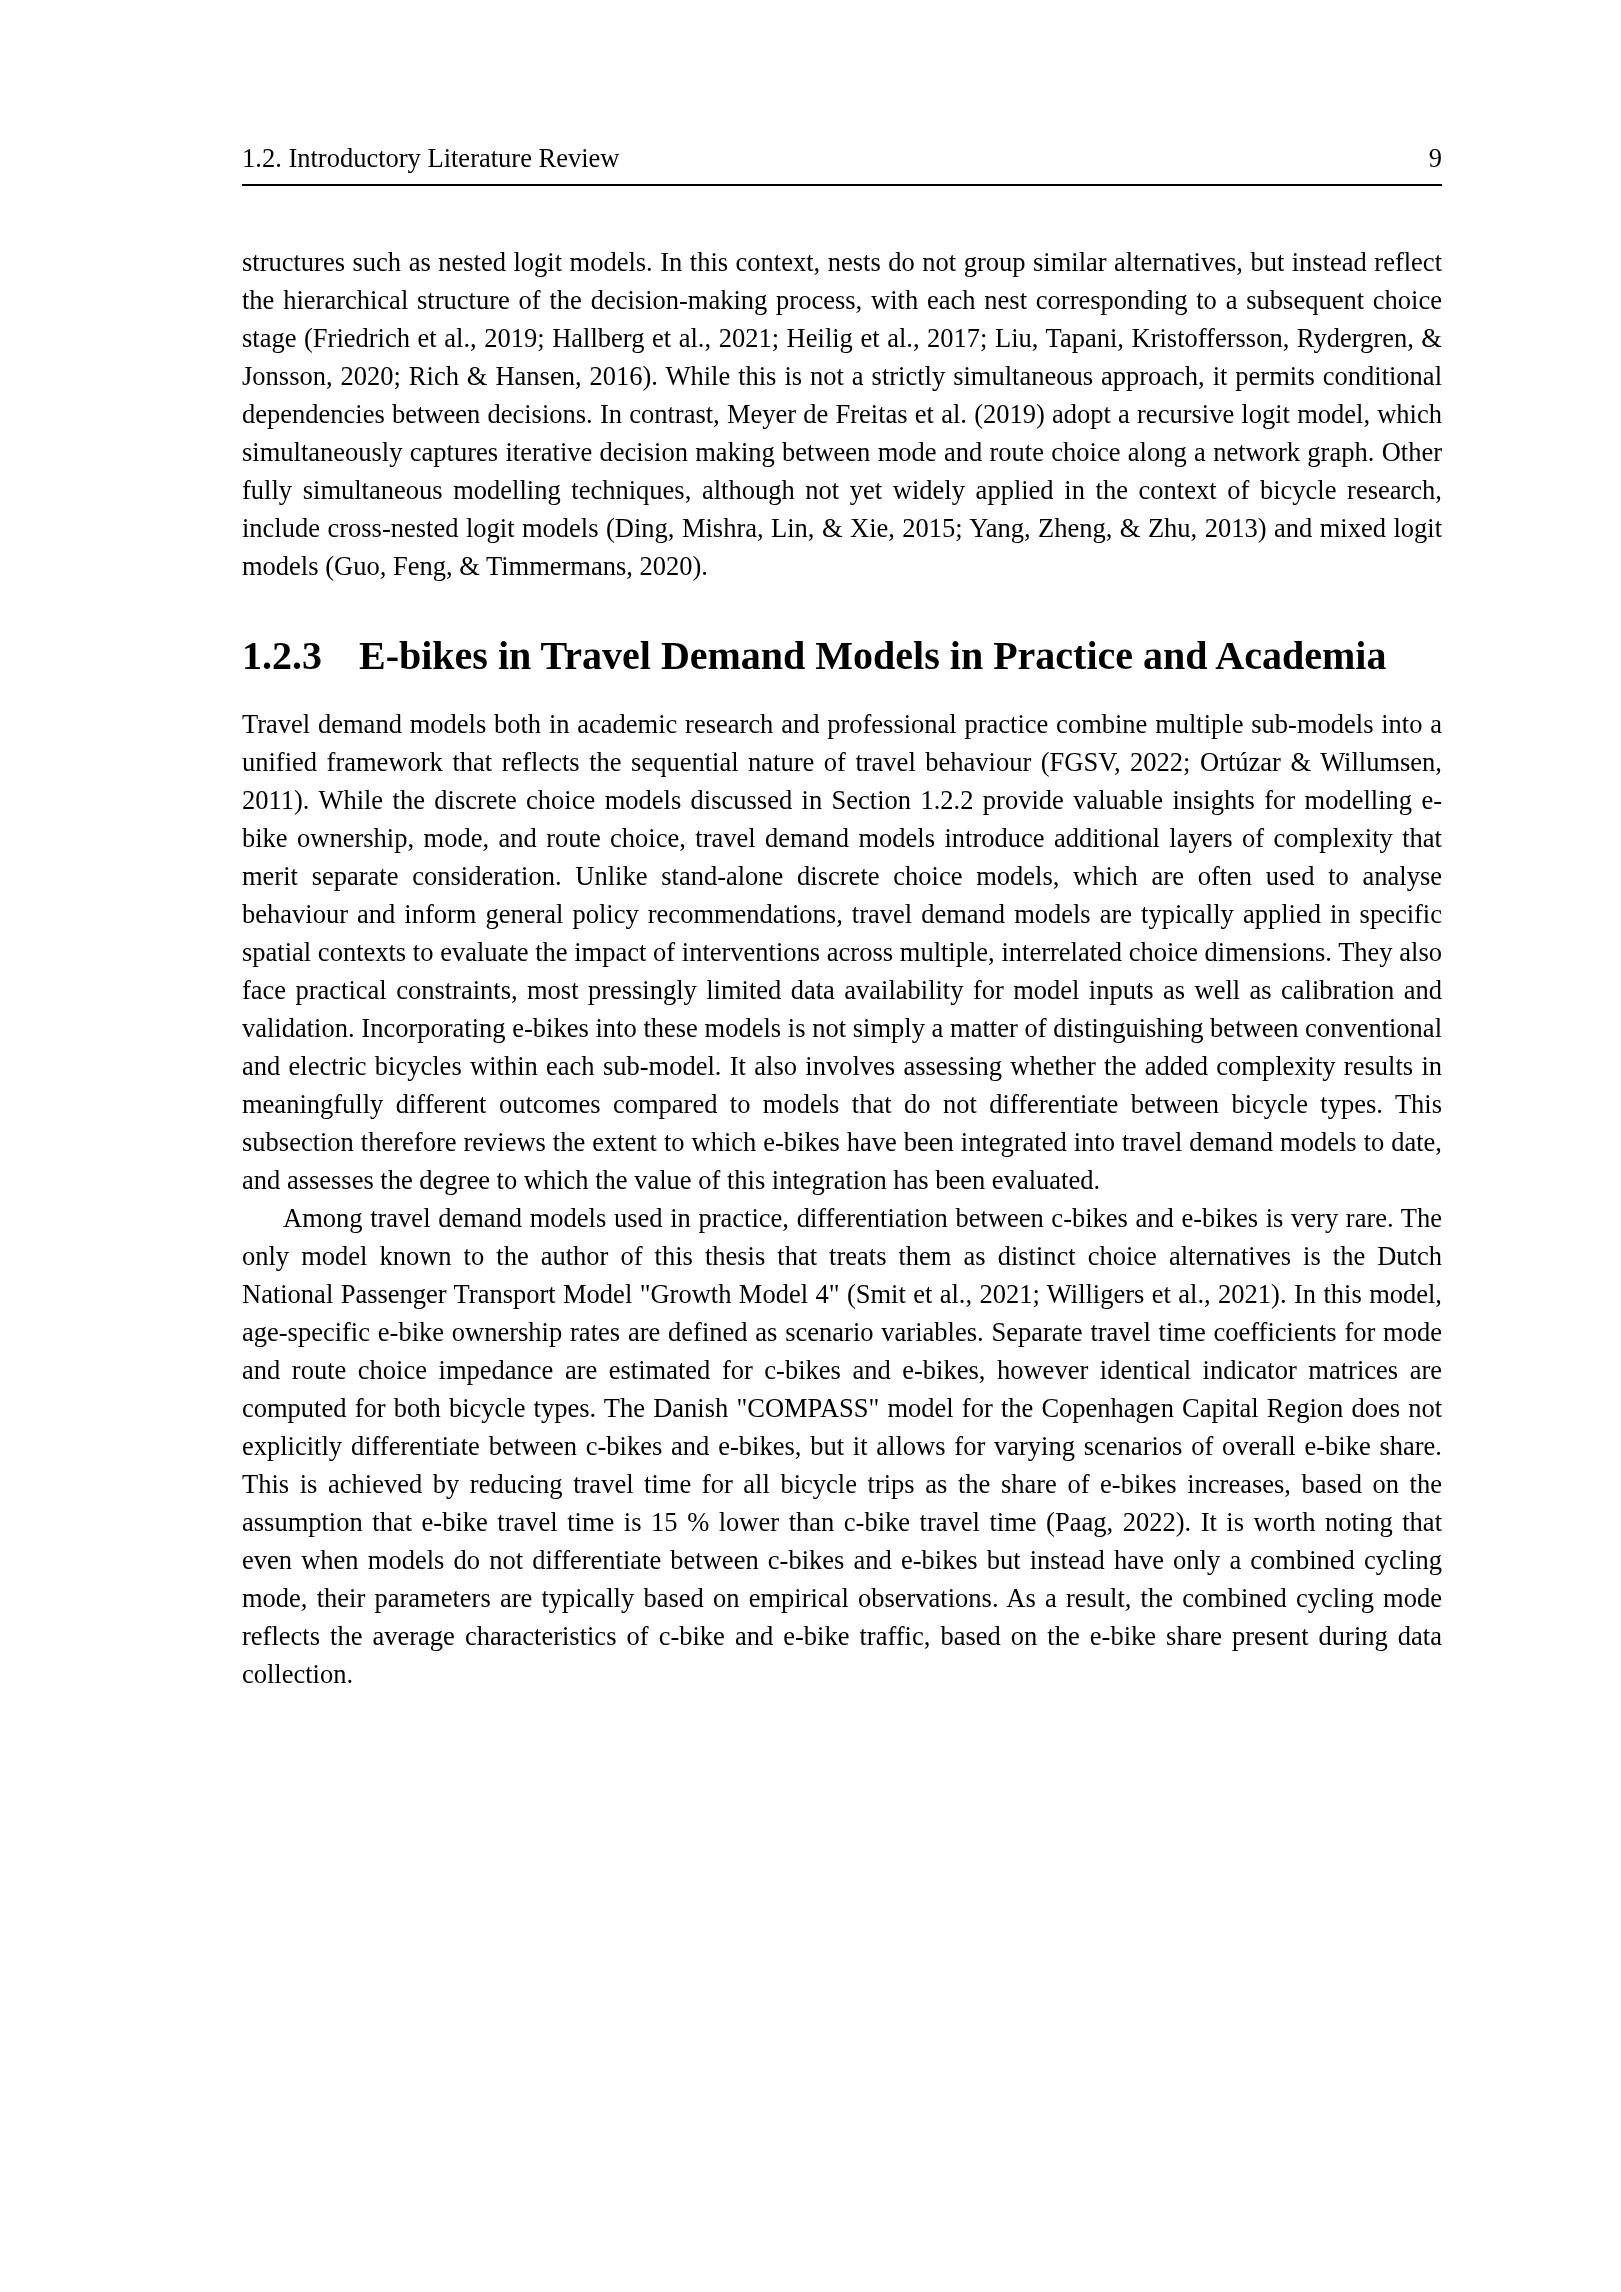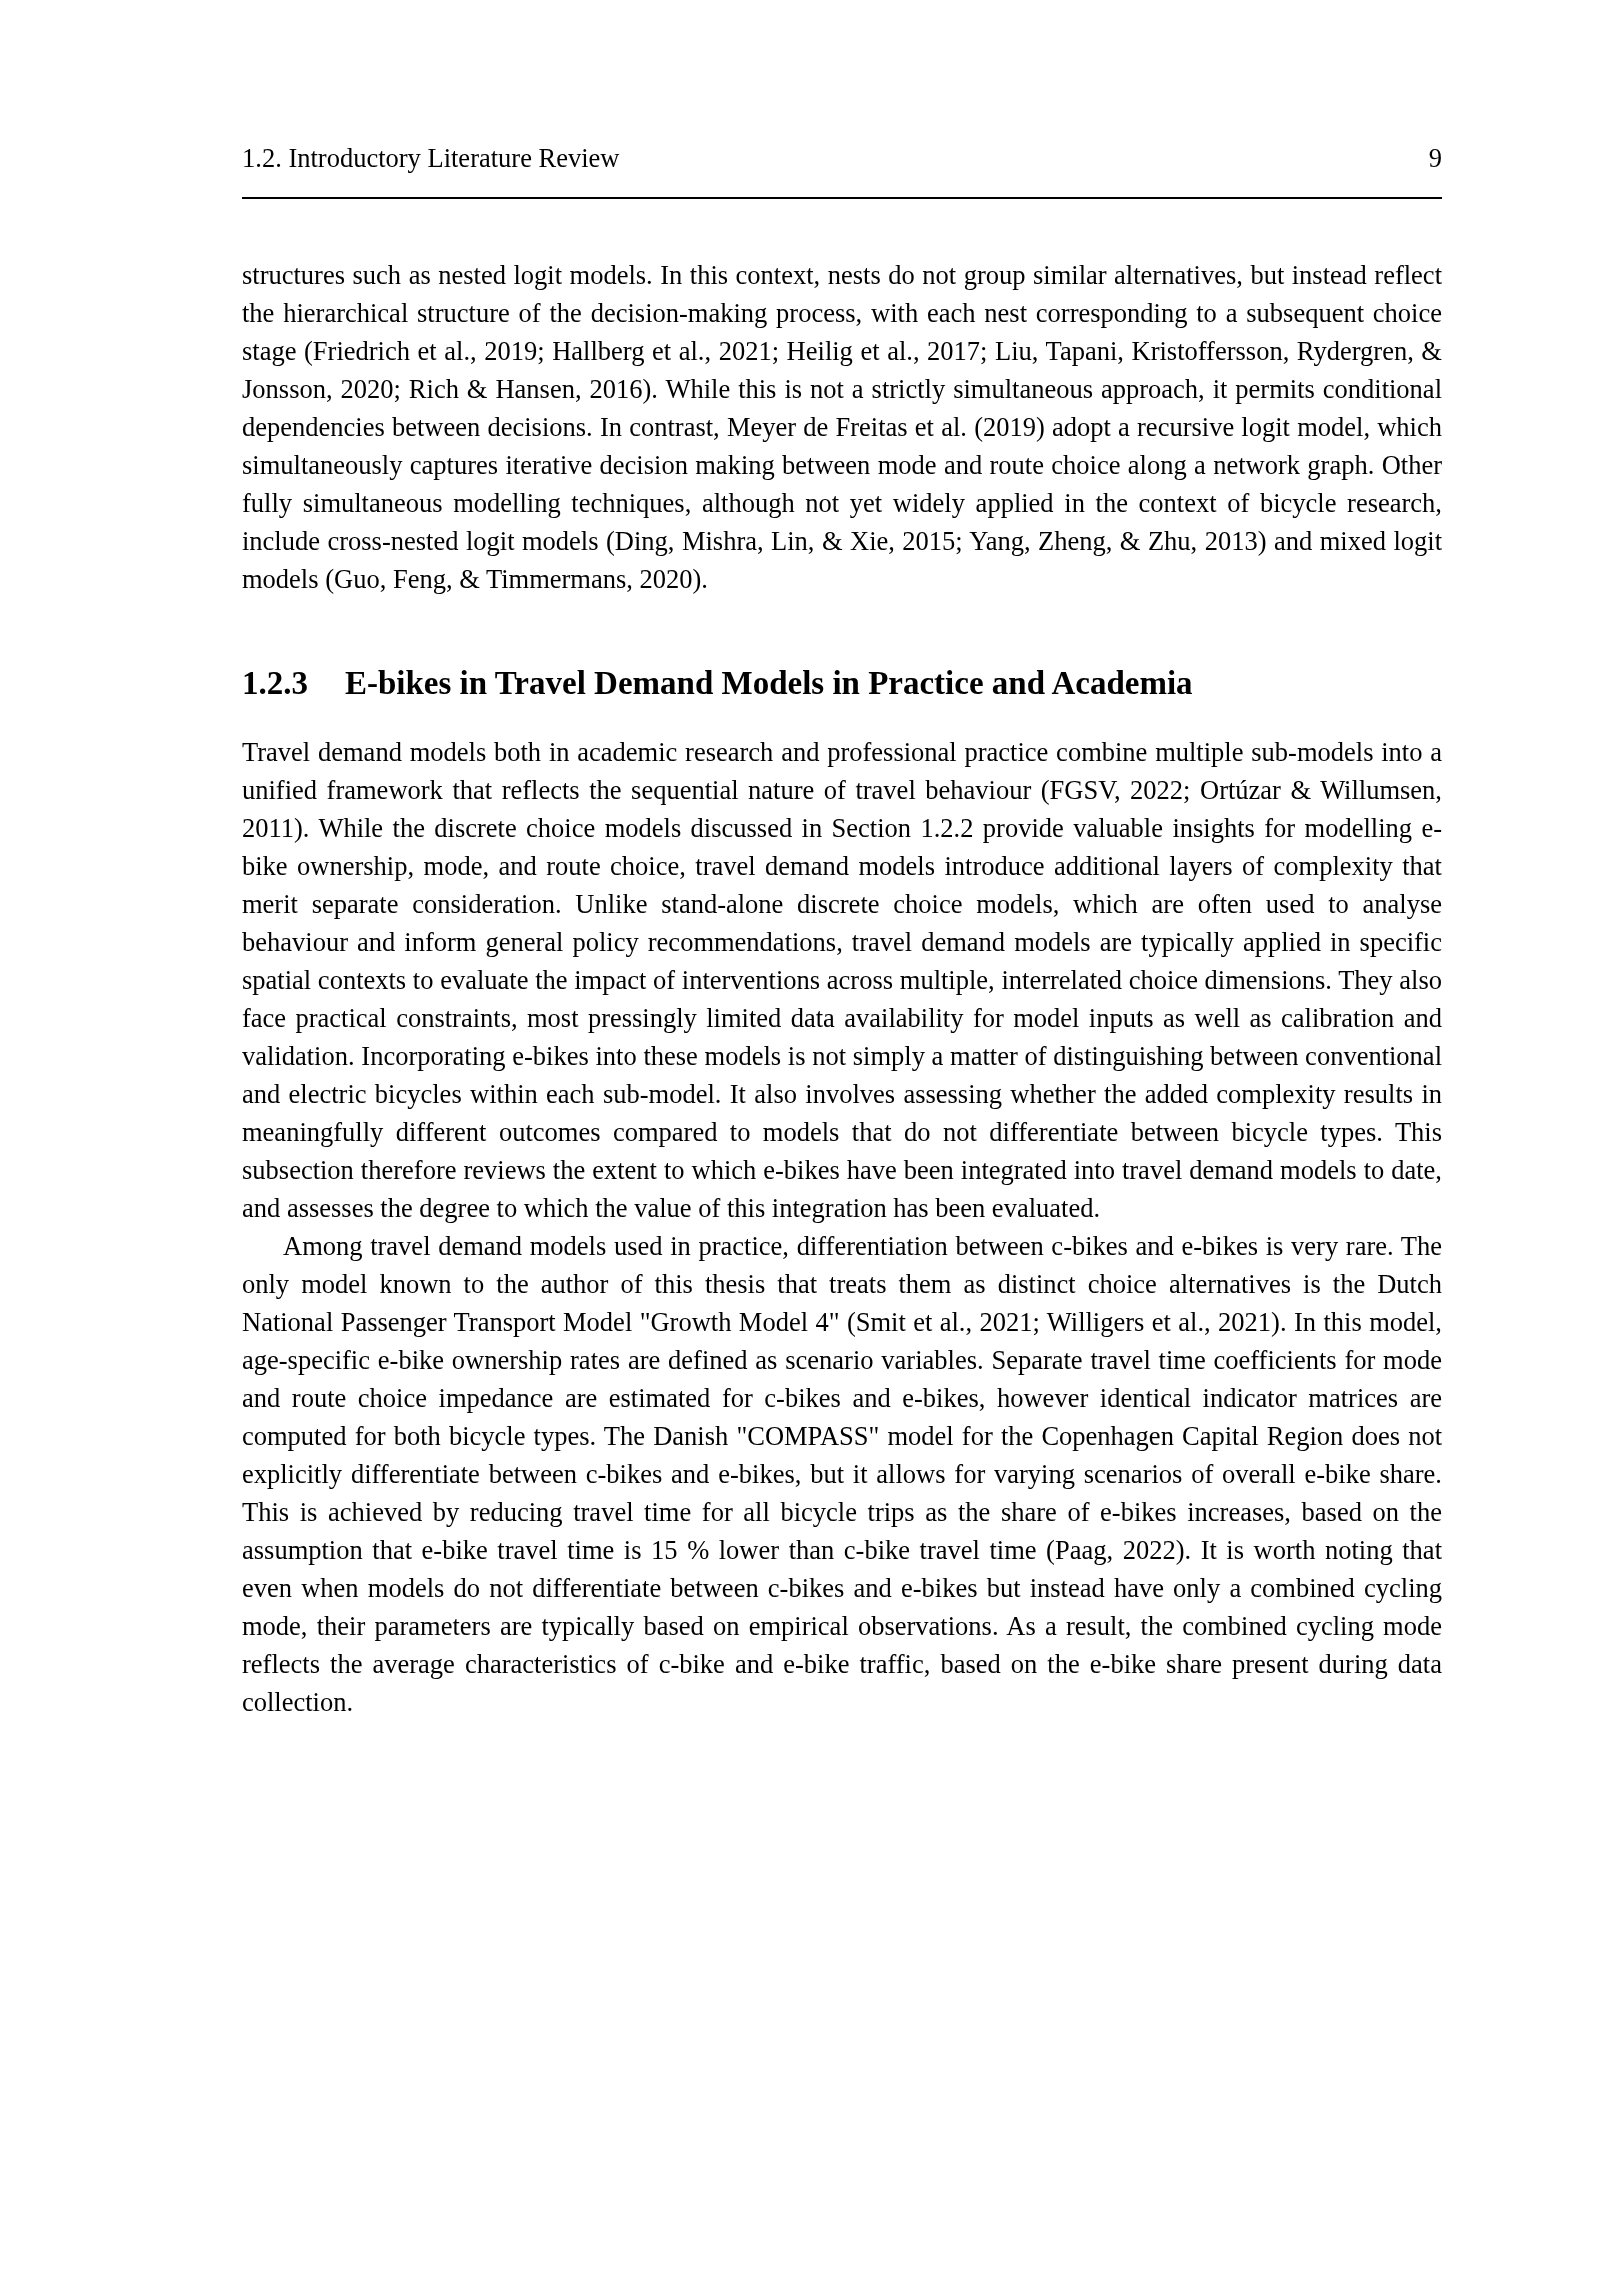--- a/index.html
+++ b/index.html
@@ -21,43 +21,43 @@
     left: 242px;
     top: 143px;
     width: 1200px;
   }
   .running-header {
     display: flex;
     justify-content: space-between;
     align-items: baseline;
     font-size: 26.5px;
     line-height: 31px;
-    padding-bottom: 23px;
+    padding-bottom: 10px;
     border-bottom: 2.9px solid #000000;
   }
   .body-copy {
     margin-top: 57px;
     font-size: 26.5px;
     line-height: 38px;
     text-align: justify;
   }
   .body-copy p {
     text-indent: 41px;
   }
   .body-copy p.no-indent {
     text-indent: 0;
   }
   .body-copy p.cut-line {
     text-align-last: justify;
   }
   .section-heading {
     font-weight: bold;
-    font-size: 33px;
+    font-size: 40px;
     line-height: 41px;
-    margin: 65px 0 29px 0;
+    margin: 50px 0 29px 0;
     text-align: left;
   }
   .section-heading .sec-number {
     display: inline-block;
     margin-right: 37px;
   }
 </style>
 </head>
 <body>
 

